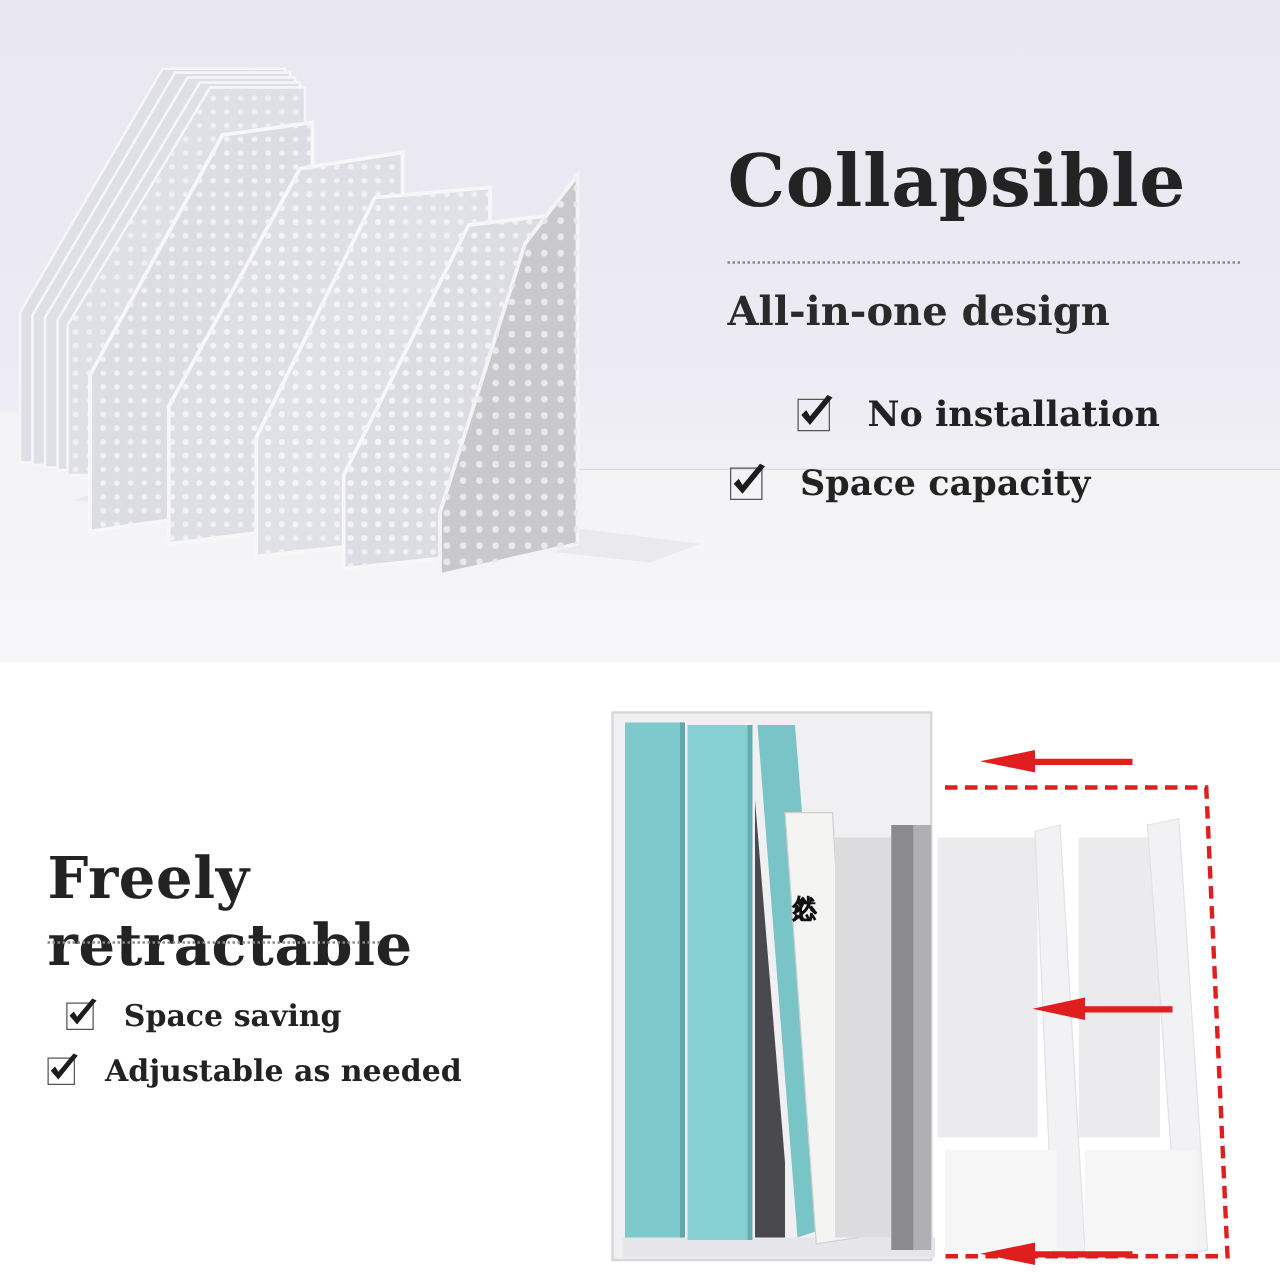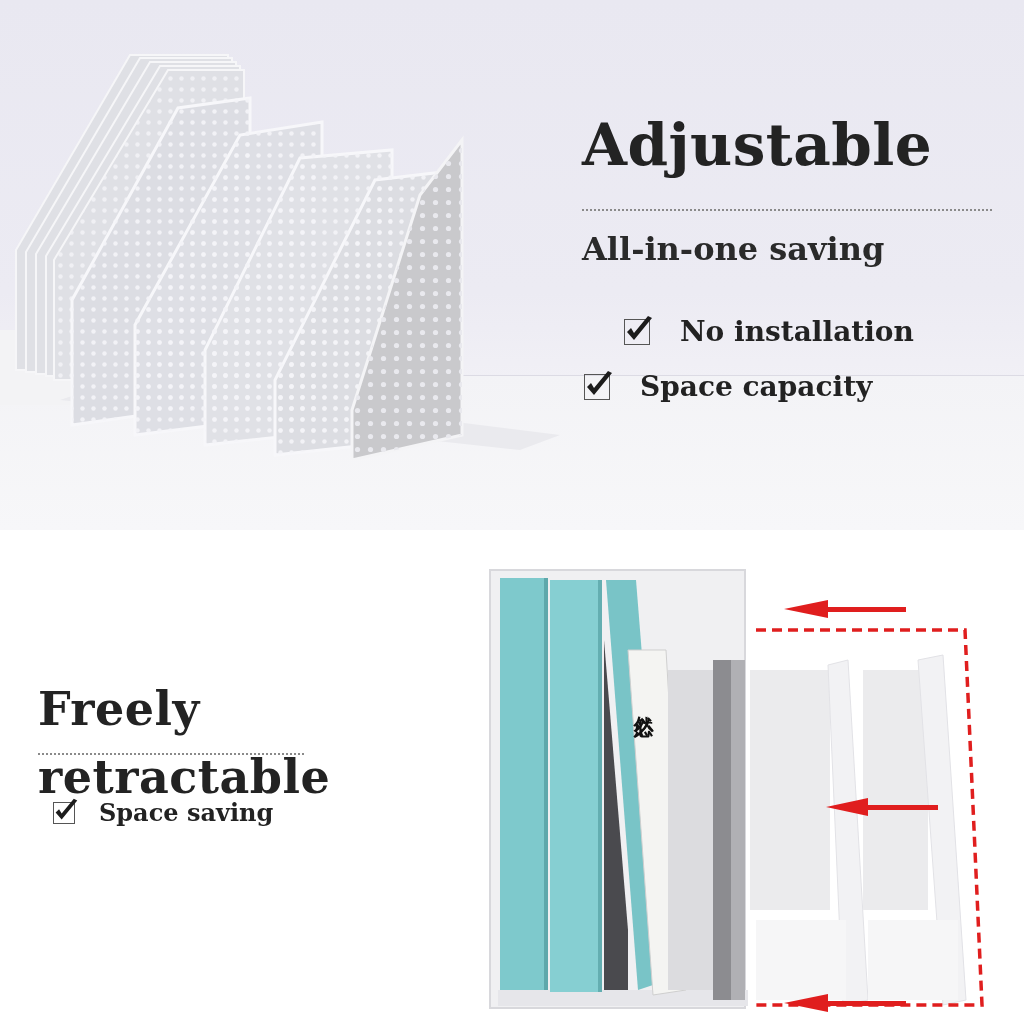--- a/index.html
+++ b/index.html
@@ -32,29 +32,29 @@
     position: absolute; left: 0; top: 120px;
     font-family: "DejaVu Serif", serif; font-weight: bold; font-size: 32px; color: #2a2a2a;
   }
   .check-row { position: absolute; display: flex; align-items: center; }
   .check-box {
     width: 26px; height: 26px; border: 1.5px solid #555; position: relative; background: transparent;
   }
   .check-box svg { position: absolute; left: -1px; top: -8px; }
   .check-label { font-family: "DejaVu Serif", serif; font-weight: bold; color: #222; }
   .top-text .check-row .check-label { font-size: 28px; margin-left: 30px; }
-  .top-text .row1 { left: 2px; top: 205px; padding-left: 40px; }
+  .top-text .row1 { left: 16px; top: 205px; padding-left: 40px; }
   .top-text .row2 { left: 2px; top: 260px; }
 
   
   .bottom-panel {
     position: absolute; left: 0; top: 530px; width: 1024px; height: 488px; background: #ffffff;
   }
   .bottom-text { position: absolute; left: 38px; top: 145px; width: 440px; }
-  .bottom-text .title-lg { font-size: 46px; line-height: 68px; }
+  .bottom-text .title-lg { font-size: 46px; line-height: 54px; }
   .bottom-text .dotted { position: absolute; left: 0; top: 78px; width: 266px; }
   .bottom-text .check-row .check-label { font-size: 24px; margin-left: 24px; }
   .bottom-text .check-box { width: 22px; height: 22px; }
   .bottom-text .row1 { left: 0; top: 123px; padding-left: 15px; }
   .bottom-text .row2 { left: 0; top: 167px; }
 
   .organizer-bottom { position: absolute; left: 488px; top: 20px; width: 536px; height: 468px; }
 </style>
 </head>
 <body>
@@ -93,23 +93,23 @@
     <polygon points="72,385 72,260 178,68 250,58 250,360" fill="url(#holes)" opacity="0.9"></polygon>
     <polygon points="135,395 135,285 240,95 322,82 322,372" fill="url(#holes)" opacity="0.9"></polygon>
     <polygon points="205,405 205,310 300,118 392,110 392,385" fill="url(#holes)" opacity="0.9"></polygon>
     <polygon points="275,415 275,340 375,140 460,130 460,395" fill="url(#holes)" opacity="0.9"></polygon>
 
     <polygon points="352,420 352,370 420,155 462,100 462,395" fill="#c9c9cc" stroke="#f4f4f6" stroke-width="3"></polygon>
     <polygon points="352,420 352,370 420,155 462,100 462,395" fill="url(#holesDark)"></polygon>
   </svg>
 
   <div class="top-text">
-    <h1 class="title-lg">Adjustable</h1>
+    <h1 class="title-lg">Collapsible</h1>
     <div class="dotted"></div>
-    <h2 class="subtitle">All-in-one saving</h2>
+    <h2 class="subtitle">All-in-one design</h2>
 
     <div class="check-row row1">
       <span class="check-box">
         <svg width="30" height="34" viewBox="0 0 30 34">
             <path d="M3 20 L10 28 L28 6 L24 4 L10 21 L7 16 Z" fill="#1c1c1c"></path>
           </svg>
       </span>
       <span class="check-label">No installation</span>
     </div>
     <div class="check-row row2">
@@ -128,20 +128,28 @@
     <h1 class="title-lg">Freely retractable</h1>
     <div class="dotted"></div>
 
     <div class="check-row row1">
       <span class="check-box">
         <svg width="26" height="30" viewBox="0 0 30 34">
             <path d="M3 20 L10 28 L28 6 L24 4 L10 21 L7 16 Z" fill="#1c1c1c"></path>
           </svg>
       </span>
       <span class="check-label">Space saving</span>
+    </div>
+    <div class="check-row row2">
+      <span class="check-box">
+        <svg width="26" height="30" viewBox="0 0 30 34">
+            <path d="M3 20 L10 28 L28 6 L24 4 L10 21 L7 16 Z" fill="#1c1c1c"></path>
+          </svg>
+      </span>
+      <span class="check-label">Adjustable as needed</span>
     </div>
   </div>
 
   <svg class="organizer-bottom" viewBox="0 0 536 468" xmlns="http://www.w3.org/2000/svg">
 
     <rect x="2" y="20" width="255" height="438" fill="#f0f0f2" stroke="#d8d8dc" stroke-width="2"></rect>
     <rect x="10" y="440" width="250" height="16" fill="#e6e6ea"></rect>
 
     <rect x="12" y="28" width="46" height="412" fill="#7ec9cc"></rect>
     <rect x="56" y="28" width="4" height="412" fill="#5ea8ab"></rect>

